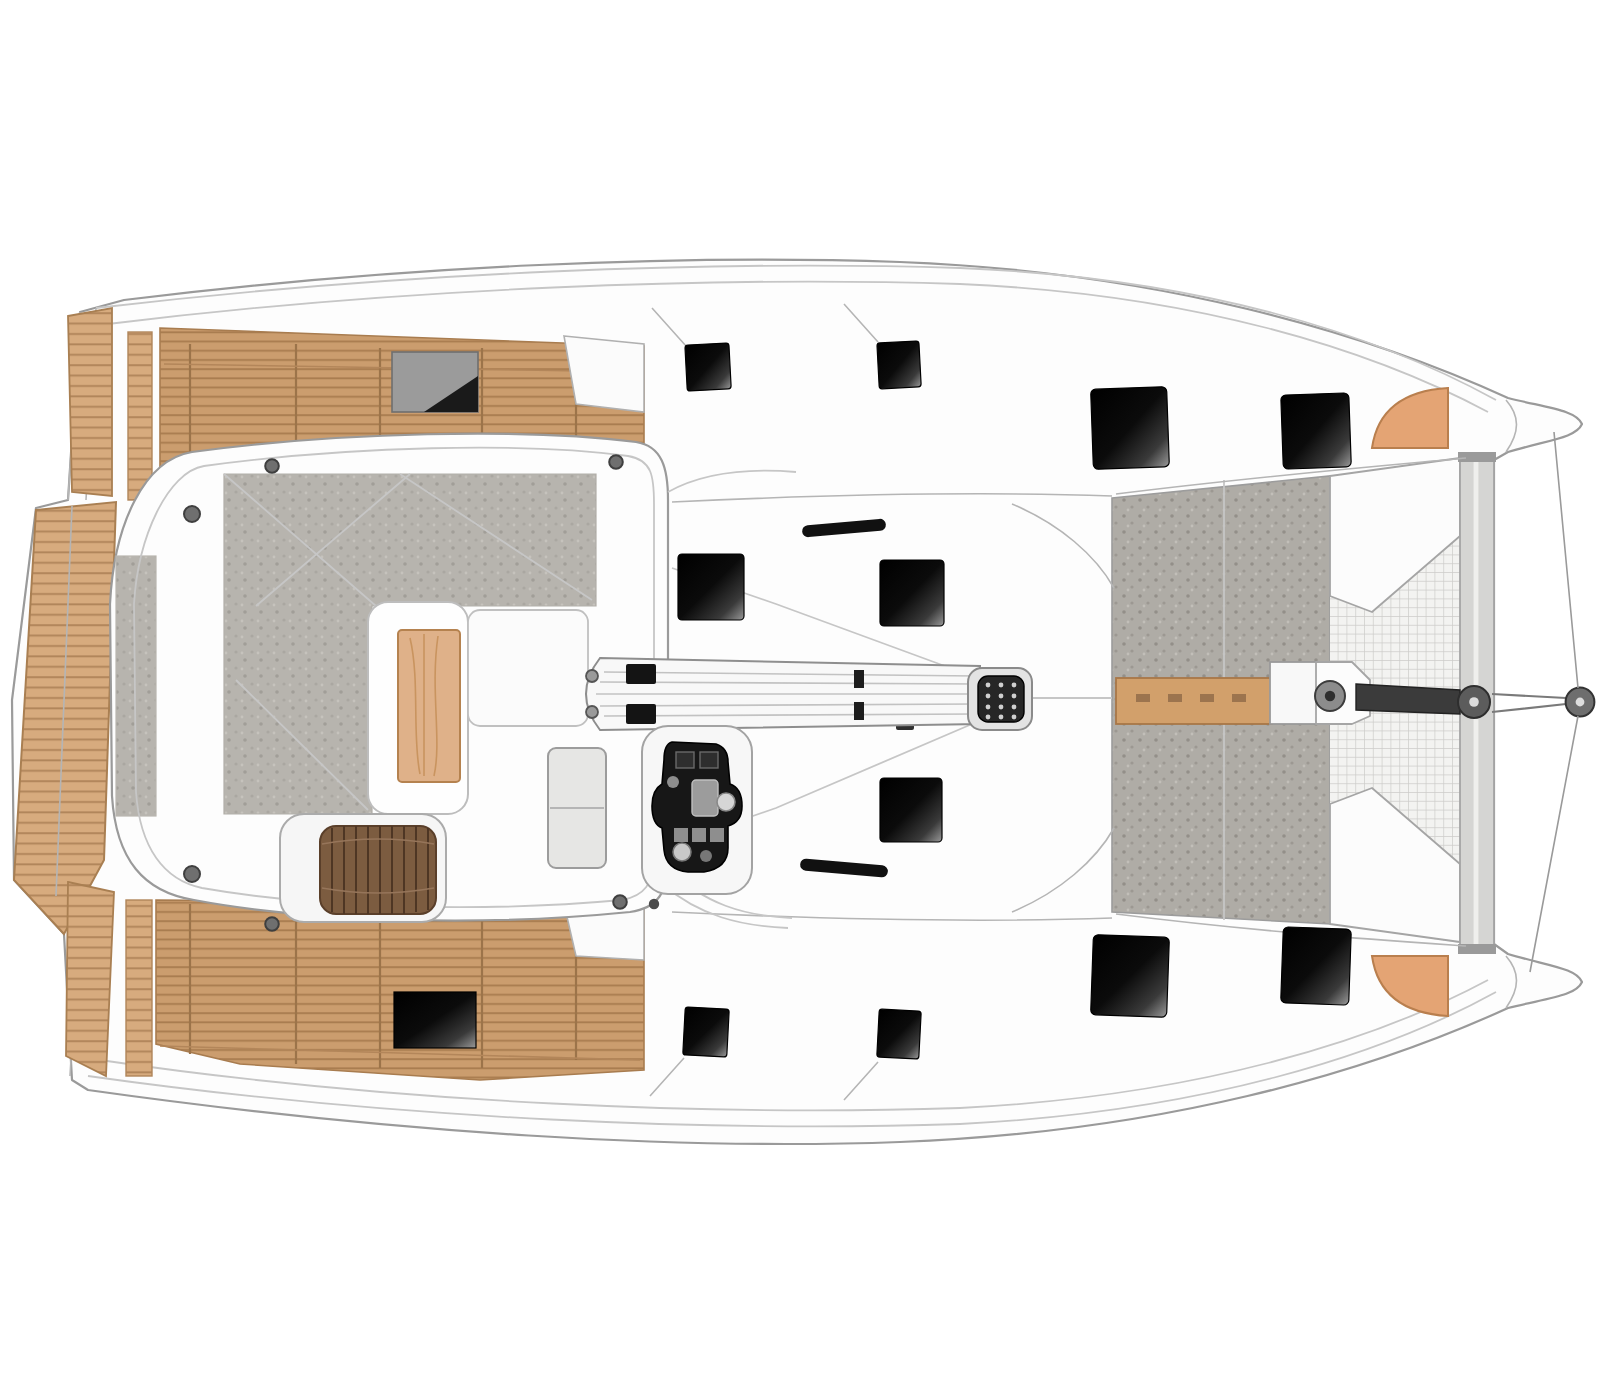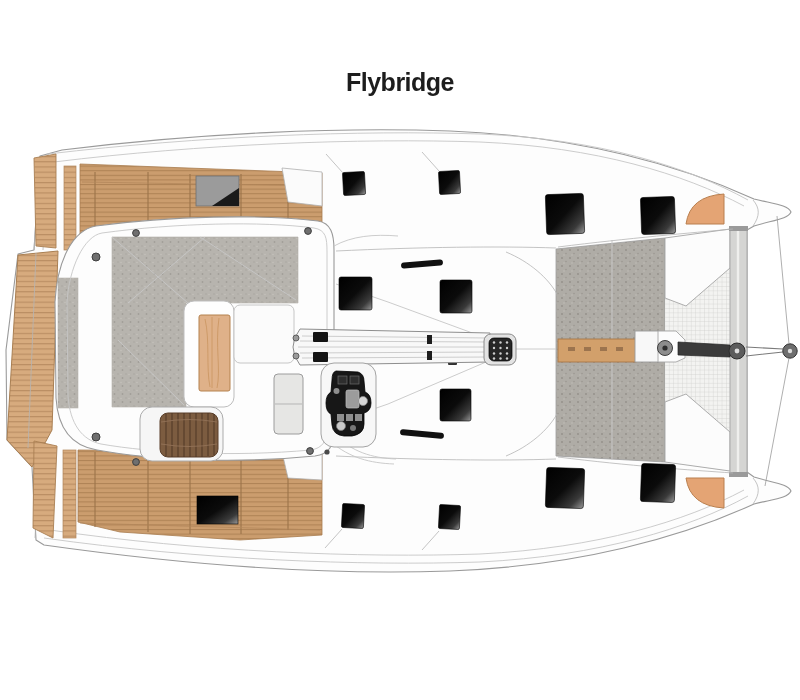--- a/index.html
+++ b/index.html
@@ -13,21 +13,20 @@
   .ln3{stroke:#b5b5b5;fill:none;stroke-width:0.8;}
   .white{fill:#fdfdfd;stroke:#9a9a9a;stroke-width:1.1;stroke-linejoin:round;}
   .panel{fill:#fcfcfc;stroke:#a5a5a5;stroke-width:0.9;stroke-linejoin:round;}
   .woodline{stroke:#9c744a;stroke-width:1.1;}
   .hatch{fill:url(#hg);stroke:#000;stroke-width:0.6;}
 </style>
 </head>
 <body>
 
 <div class="stage">
-  <h1 class="page-title">Flybridge</h1>
 
   <svg width="800" height="700" viewBox="0 0 800 700">
     <defs>
       <pattern id="plankA" width="40" height="4.6" patternUnits="userSpaceOnUse">
         <rect width="40" height="4.6" fill="#cb9d6e"></rect>
         <line x1="0" y1="0.6" x2="40" y2="0.6" stroke="#a87c4f" stroke-width="0.9"></line>
       </pattern>
       <pattern id="plankB" width="40" height="5.2" patternUnits="userSpaceOnUse">
         <rect width="40" height="5.2" fill="#d7ab7e"></rect>
         <line x1="0" y1="0.6" x2="40" y2="0.6" stroke="#b0855a" stroke-width="0.9"></line>

